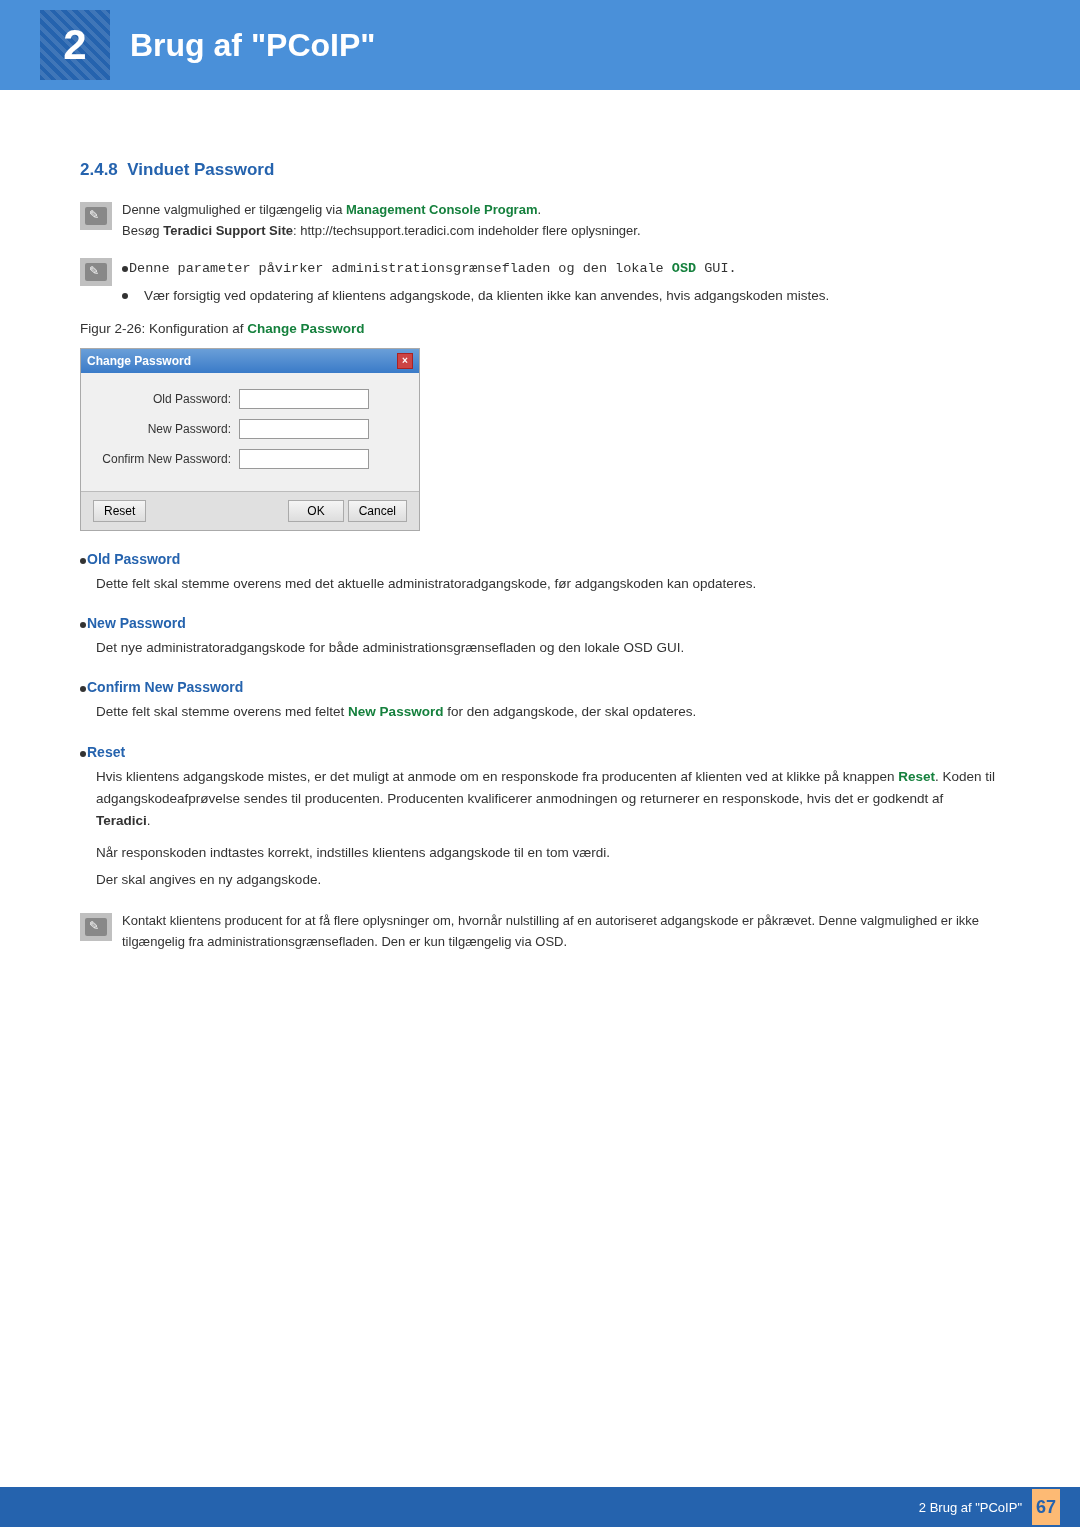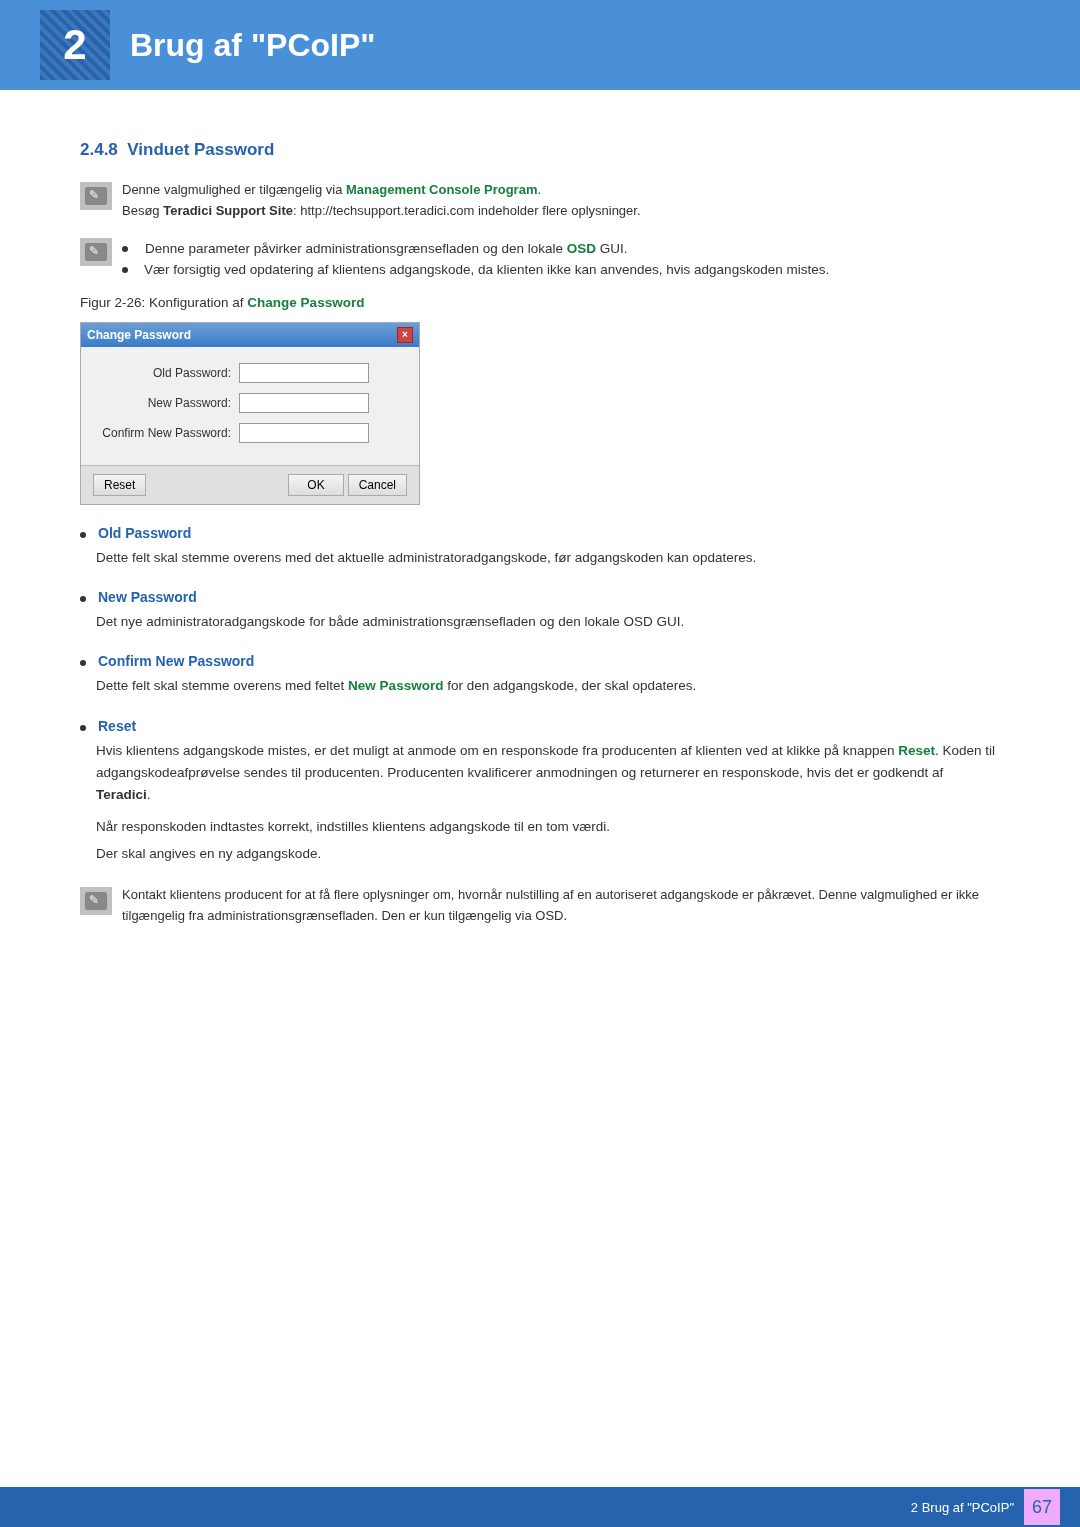--- a/index.html
+++ b/index.html
@@ -57,21 +57,21 @@
     }
 
     .chapter-title {
       font-size: 32px;
       font-weight: bold;
       color: #fff;
     }
 
     
     .content {
-      padding: 40px 80px 80px 80px;
+      padding: 60px 80px 80px 80px;
     }
 
     
     .section-heading {
       color: #2563ae;
       font-size: 17px;
       font-weight: bold;
       margin-bottom: 20px;
       margin-top: 10px;
     }
@@ -247,21 +247,21 @@
     }
 
     
     .def-item {
       margin-bottom: 20px;
     }
 
     .def-term {
       display: flex;
       align-items: flex-start;
-      gap: 12px;
+      gap: 1px;
       margin-bottom: 6px;
     }
 
     .def-bullet {
       width: 6px;
       height: 6px;
       background: #333;
       border-radius: 50%;
       flex-shrink: 0;
       margin-top: 7px;
@@ -294,25 +294,25 @@
       padding: 0 20px;
       gap: 10px;
     }
 
     .footer-text {
       color: #fff;
       font-size: 13px;
     }
 
     .footer-page-number {
-      background: #f0abfc;
+      background: #fdba74;
       color: #2563ae;
       font-size: 18px;
-      font-weight: normal;
-      width: 36px;
+      font-weight: bold;
+      width: 28px;
       height: 36px;
       display: flex;
       align-items: center;
       justify-content: center;
     }
     .blue-bold { color: #15803d; font-weight: bold; }
   </style>
 </head>
 <body>
 
@@ -342,21 +342,21 @@
   </div>
 
   
 
   
   <div style="display:flex; align-items:flex-start; gap:10px; margin-bottom:14px; margin-left:0;">
     <div class="note-icon" style="margin-top:0;">
       <div class="note-icon-inner"></div>
     </div>
     <div>
-      <div style="display:flex; align-items:flex-start; gap:17px; ">
+      <div style="display:flex; align-items:flex-start; gap:1px; margin-bottom:6px;font-family:Liberation Mono, monospace;">
         <div class="bullet-dot"></div>
         <span class="bullet-content">Denne parameter påvirker administrationsgrænsefladen og den lokale <strong class="blue-bold">OSD</strong> GUI.</span>
       </div>
       <div style="display:flex; align-items:flex-start; gap:16px;">
         <div class="bullet-dot"></div>
         <span class="bullet-content">Vær forsigtig ved opdatering af klientens adgangskode, da klienten ikke kan anvendes, hvis adgangskoden mistes.</span>
       </div>
     </div>
   </div>
 

